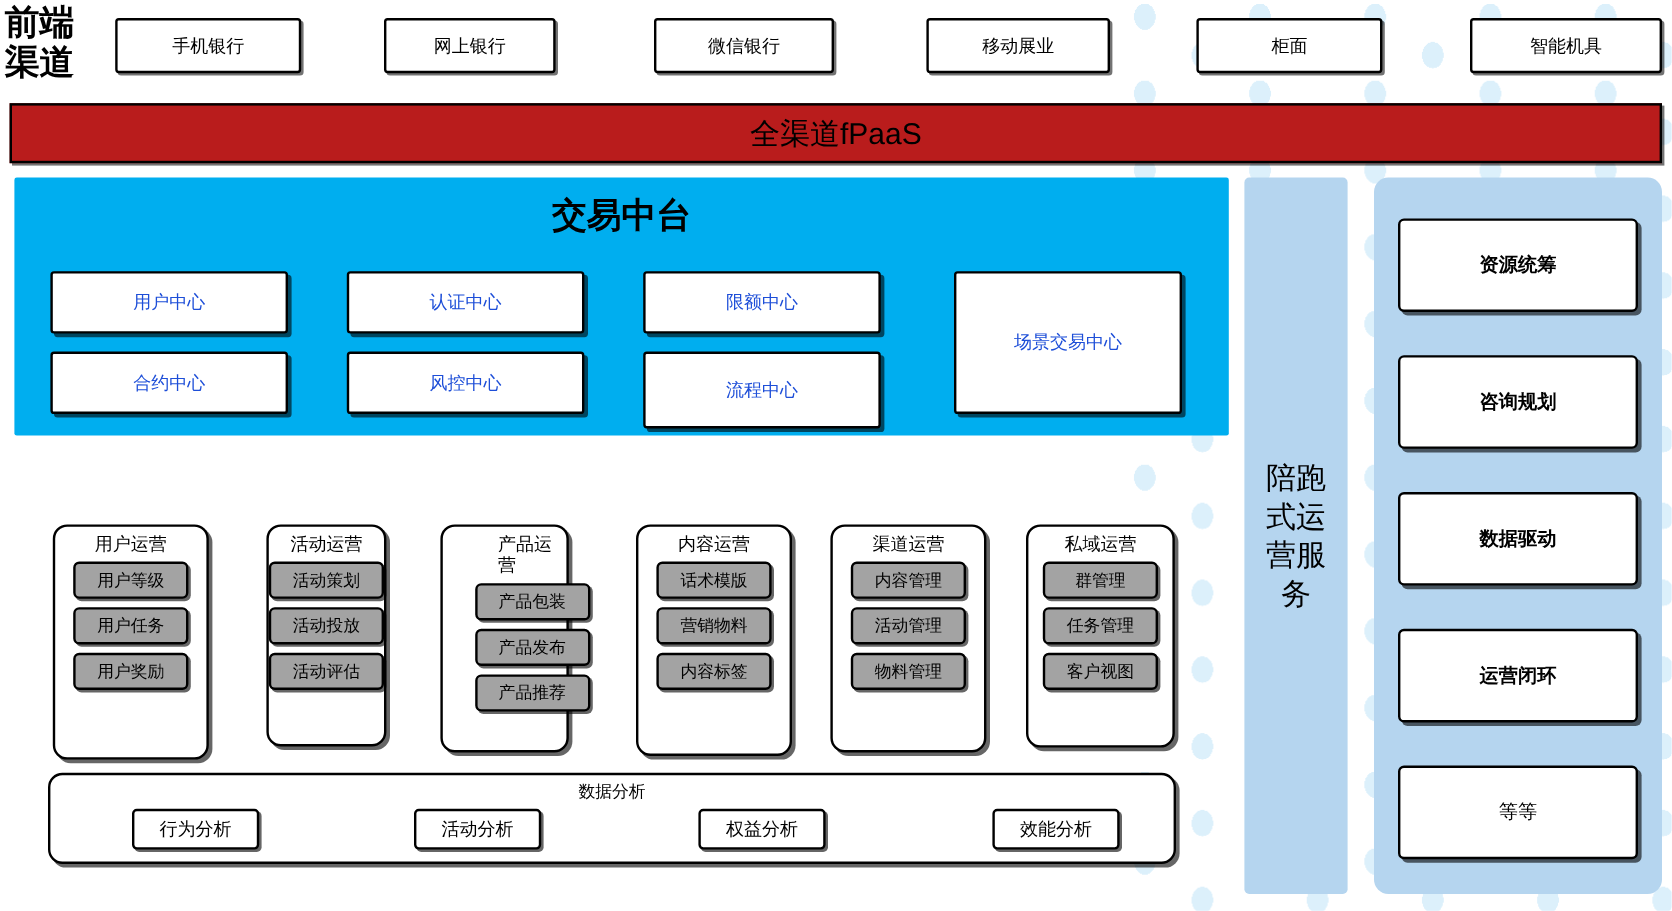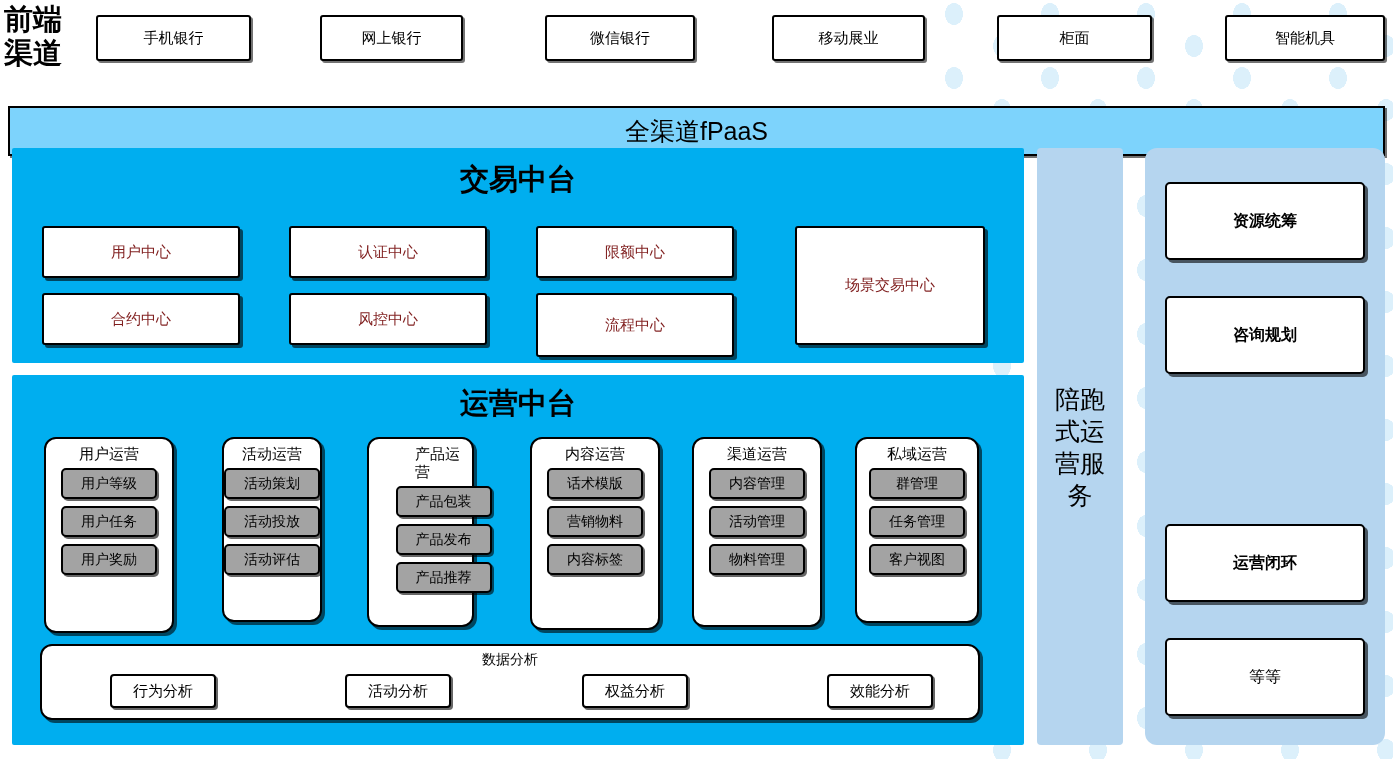--- a/index.html
+++ b/index.html
@@ -59,28 +59,27 @@
     justify-content: center;
     font-size: 15px;
     color: #000;
     box-shadow: 2px 2px 0 rgba(0,0,0,0.55);
   }
 
   
   .fpaas-bar {
     left: 8px; top: 86px; width: 1377px; height: 50px;
     border: 2px solid #000;
-    background: #7dd3fc;
+    background: #b91c1c;
     display: flex;
     align-items: center;
     justify-content: center;
     font-size: 25px;
     color: #000;
     box-shadow: 2px 2px 0 rgba(0,0,0,0.55);
-    margin-top: 20px;
   }
 
   
   .blue-panel {
     background: #00AEEF;
     border-radius: 2px;
   }
   .panel-title {
     font-family: "Liberation Serif", "DejaVu Serif", serif;
     font-weight: bold;
@@ -92,21 +91,21 @@
 
   
   .wcard {
     border: 2.5px solid #000;
     background: #fff;
     border-radius: 3px;
     display: flex;
     align-items: center;
     justify-content: center;
     font-size: 15px;
-    color: #7f1d1d;
+    color: #1d4ed8;
     box-shadow: 3px 3px 0 rgba(0,0,0,0.6);
     text-align: center;
   }
 
   
   .group-card {
     border: 2.5px solid #000;
     background: #fff;
     border-radius: 12px;
     box-shadow: 3px 3px 0 rgba(0,0,0,0.6);
@@ -241,23 +240,20 @@
   </div>
 
   <div class="abs wcard" style="left:42px;  top:226px; width:198px; height:52px;">用户中心</div>
   <div class="abs wcard" style="left:289px; top:226px; width:198px; height:52px;">认证中心</div>
   <div class="abs wcard" style="left:536px; top:226px; width:198px; height:52px;">限额中心</div>
   <div class="abs wcard" style="left:42px;  top:293px; width:198px; height:52px;">合约中心</div>
   <div class="abs wcard" style="left:289px; top:293px; width:198px; height:52px;">风控中心</div>
   <div class="abs wcard" style="left:536px; top:293px; width:198px; height:64px;">流程中心</div>
   <div class="abs wcard" style="left:795px; top:226px; width:190px; height:119px;">场景交易中心</div>
 
-  <div class="abs blue-panel" style="left:12px; top:375px; width:1012px; height:370px;">
-    <div class="panel-title" style="margin-top:9px;">运营中台</div>
-  </div>
 
   <div class="abs group-card" style="left:44px;  top:437px; width:130px; height:196px;">
     <div class="group-title">用户运营</div>
     <div class="sub-item">用户等级</div>
     <div class="sub-item">用户任务</div>
     <div class="sub-item">用户奖励</div>
   </div>
 
   <div class="abs group-card" style="left:222px; top:437px; width:100px; height:185px;">
     <div class="group-title">活动运营</div>
@@ -302,17 +298,18 @@
     <div class="data-pill" style="left:785px;">效能分析</div>
   </div>
 
   <div class="abs svc-col">
     <div class="svc-col-text">陪跑式运营服务</div>
   </div>
 
   <div class="abs right-panel">
     <div class="right-item" style="top:34px;">资源统筹</div>
     <div class="right-item" style="top:148px;">咨询规划</div>
+    <div class="right-item" style="top:262px;">数据驱动</div>
     <div class="right-item" style="top:376px;">运营闭环</div>
     <div class="right-item plain" style="top:490px;">等等</div>
   </div>
 
 </div>
 
 </body></html>

